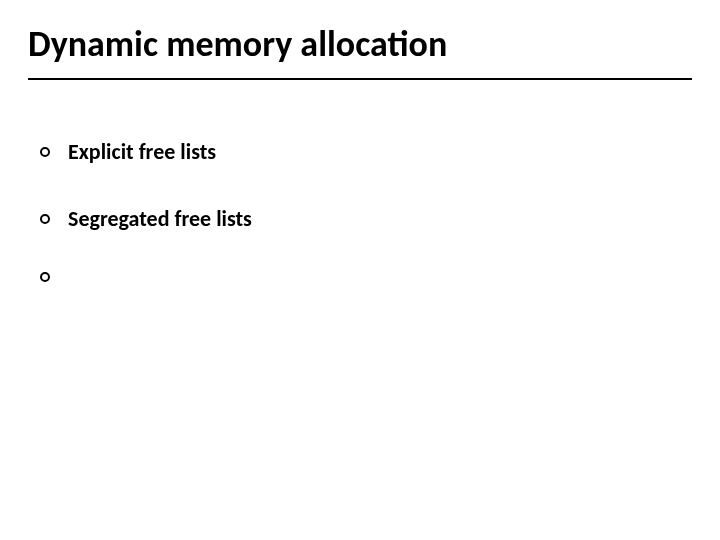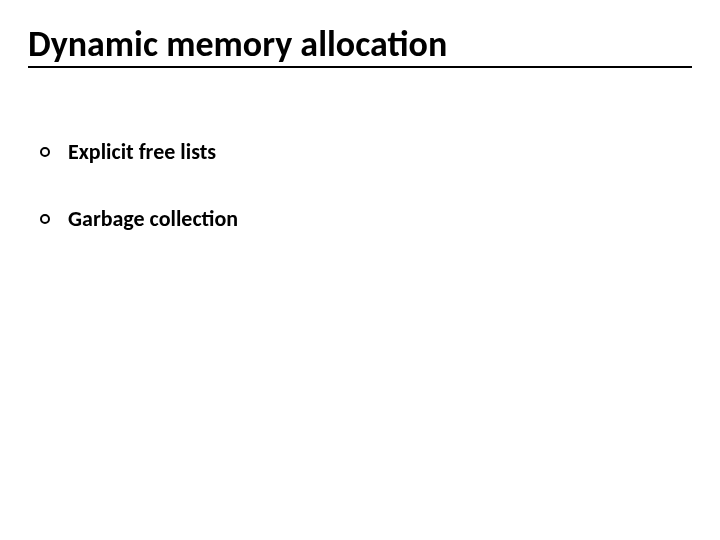--- a/index.html
+++ b/index.html
@@ -15,21 +15,21 @@
       position: relative;
     }
     .title {
       position: absolute;
       top: 22px;
       left: 28px;
       font-size: 36px;
       font-weight: bold;
       color: #000000;
       border-bottom: 2px solid #000000;
-      padding-bottom: 0;
+      padding-bottom: 12px;
       width: 664px;
     }
     .bullet-list {
       position: absolute;
       top: 98px;
       left: 40px;
     }
     .bullet-item {
       display: flex;
       align-items: center;
@@ -55,15 +55,18 @@
 
 <div class="title">Dynamic memory allocation</div>
 
 <div class="bullet-list">
   <div class="bullet-item">
     <span class="bullet-marker"></span>
     <span class="bullet-text">Explicit free lists</span>
   </div>
   <div class="bullet-item">
     <span class="bullet-marker"></span>
-    <span class="bullet-text">Garbage collection</span>
+    <span class="bullet-text">Segregated free lists</span>
+  </div>
+  <div class="bullet-item">
+    <span class="bullet-marker"></span>
   </div>
 </div>
 
 </body></html>

